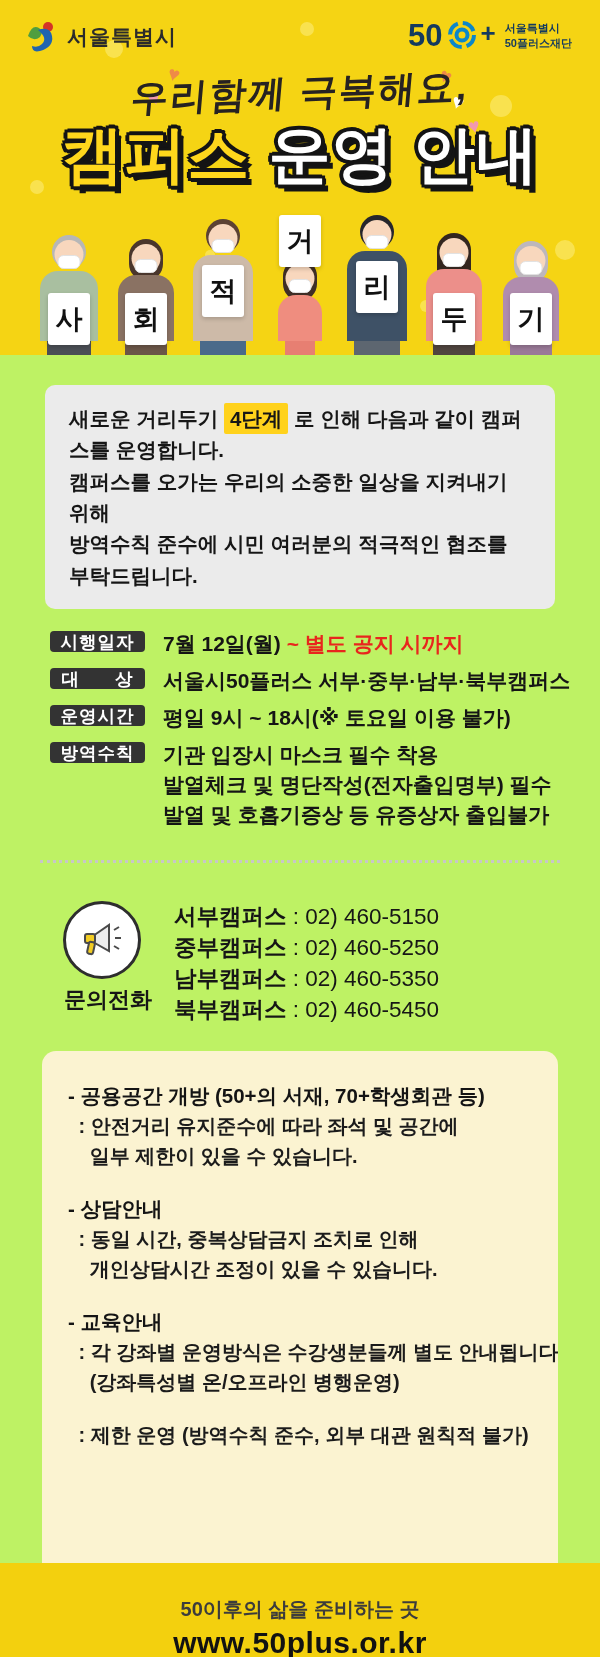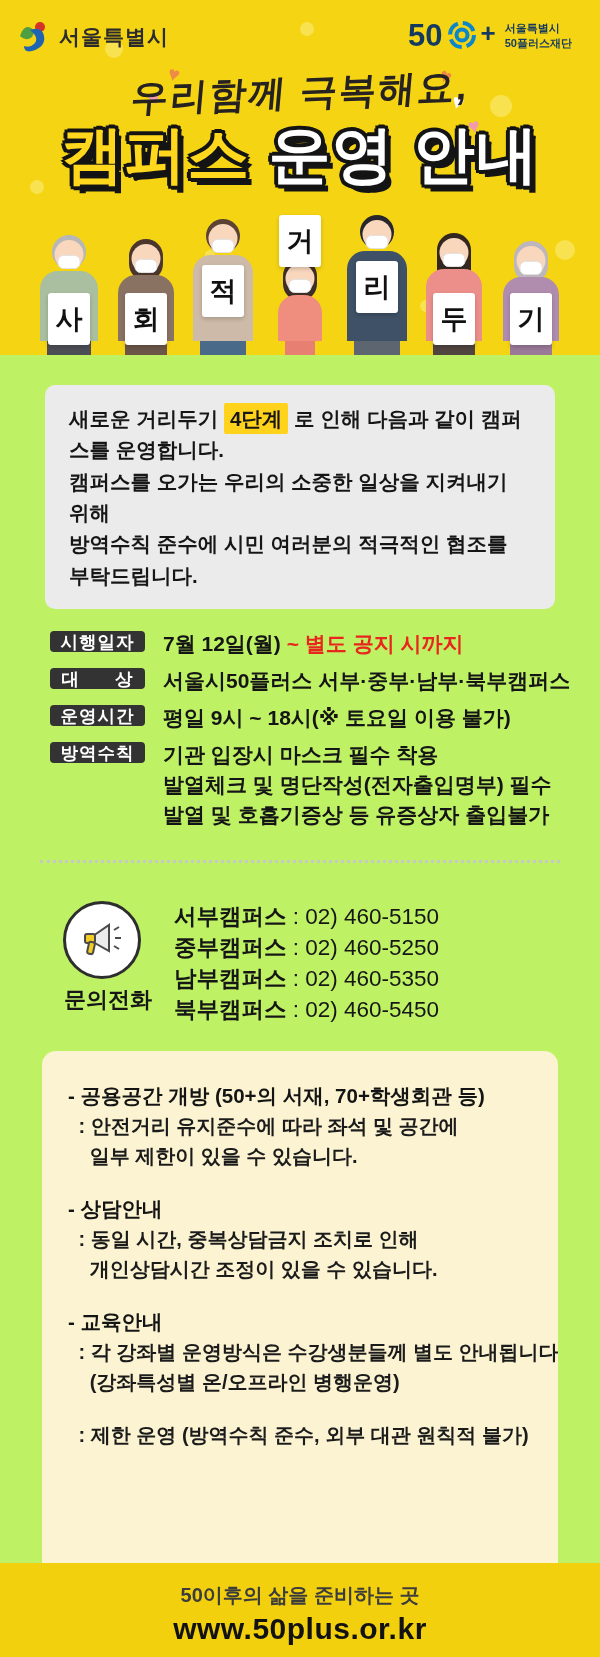--- a/index.html
+++ b/index.html
@@ -4,21 +4,21 @@
 <style>
   html,body{margin:0;padding:0;background:#fff;}
   .poster{position:relative;width:600px;height:1657px;overflow:hidden;
           font-family:"Liberation Sans","DejaVu Sans",sans-serif;color:#1a1a1a;}
 
   
   .hero{position:relative;width:600px;height:355px;background:var(--yellow,#f5d414);overflow:hidden;}
   .bubble{position:absolute;border-radius:50%;background:rgba(255,244,150,.45);}
   .heart{position:absolute;font-size:20px;line-height:1;}
   .hero-header{position:relative;display:flex;justify-content:space-between;align-items:flex-start;
-               padding:20px 28px 0 16px;z-index:3;}
+               padding:20px 28px 0 24px;z-index:3;}
   .seoul-logo{display:flex;align-items:center;gap:7px;}
   .seoul-logo-text{font-size:21px;font-weight:800;color:#2b2b2b;letter-spacing:1px;}
   .fifty-logo{display:flex;gap:4px;}
   .fifty-num{font-size:31px;font-weight:900;color:#143a5e;line-height:1;}
   .fifty-plus{font-size:26px;font-weight:900;color:#143a5e;line-height:1;margin-right:5px;}
   .fifty-text{display:flex;flex-direction:column;justify-content:center;}
   .fifty-text span{font-size:11px;font-weight:800;color:#143a5e;line-height:1.35;}
 
   .handwriting{position:relative;z-index:2;text-align:center;margin-top:14px;
                font-size:37px;font-weight:800;color:#262222;letter-spacing:2px;
@@ -68,21 +68,21 @@
   .contact-entry b{font-weight:900;}
 
   .notice-box{margin:26px 42px 0 42px;height:608px;overflow:hidden;background:var(--cream,#fbf3d1);
               border-radius:14px;padding:30px 26px;box-sizing:border-box;}
   .notice-group{margin-bottom:23px;}
   .notice-title{font-size:20.5px;font-weight:900;color:#141414;line-height:30px;}
   .notice-line{font-size:20px;font-weight:600;color:#1b1b1b;line-height:30px;padding-left:5px;white-space:pre;}
 
   
   .footer{width:600px;height:94px;background:var(--footer-yellow,#f3d00e);text-align:center;box-sizing:border-box;padding-top:19px;}
-  .footer-line1{font-size:20px;font-weight:800;color:#3c3c3c;}
+  .footer-line1{font-size:20px;font-weight:800;color:#3c3c3c;margin-top:14px;}
   .footer-line2{font-size:30px;font-weight:900;color:#121212;margin-top:3px;letter-spacing:.5px;}
 </style>
 </head>
 <body>
 
 <div class="poster">
 
   <div class="hero">
     <div id="bubbles">
         <div class="bubble" style="left: 55px; top: 290px; width: 26px; height: 26px;"></div>

